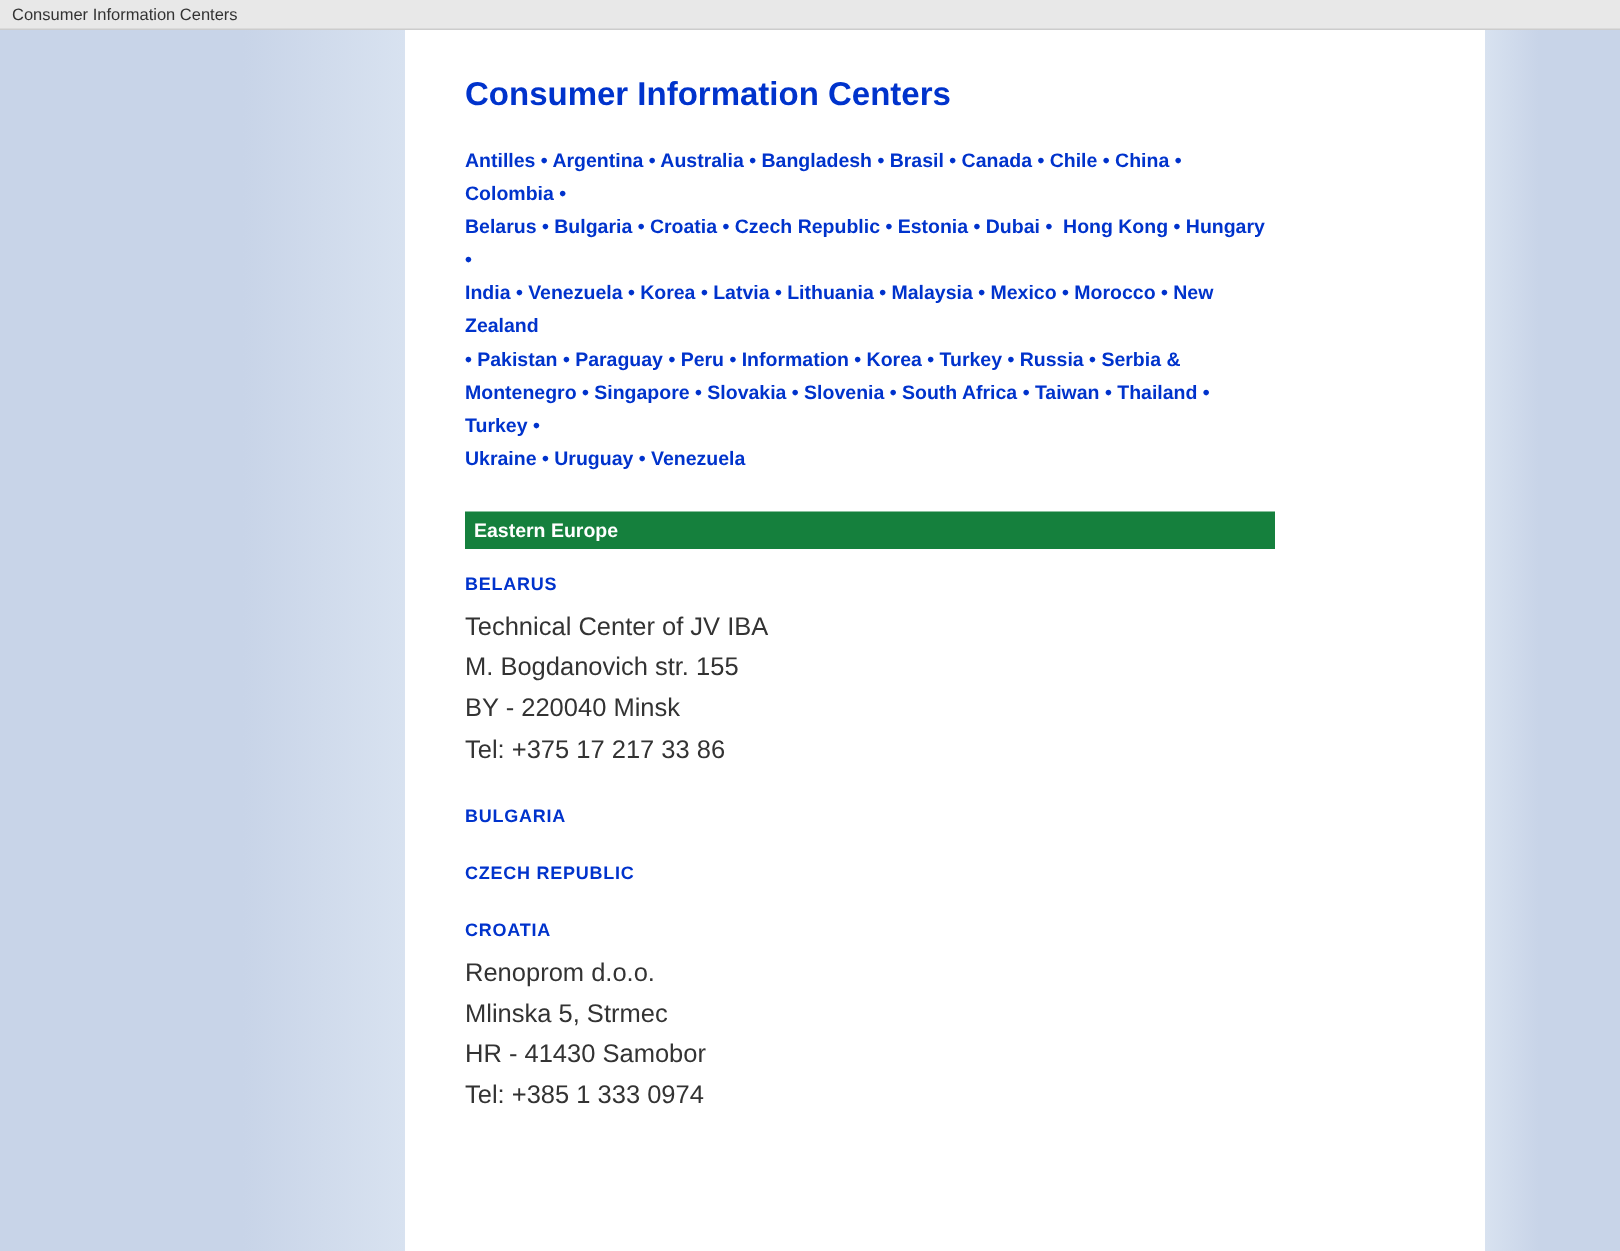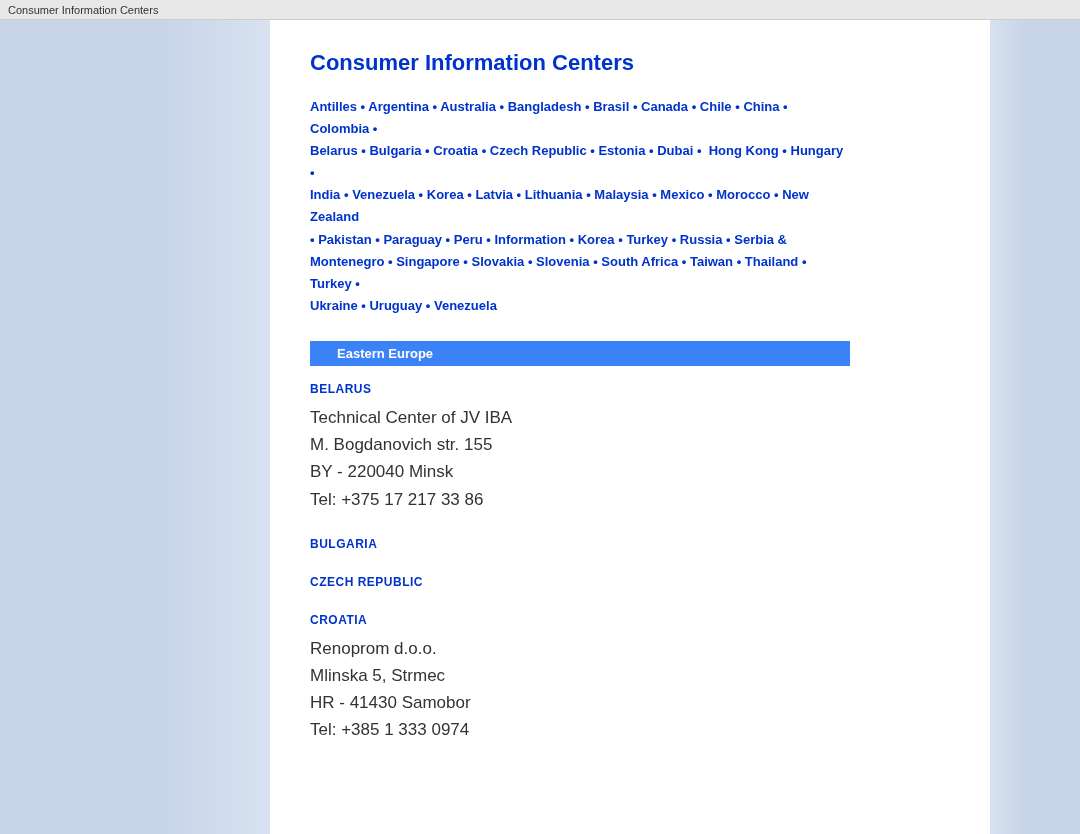--- a/index.html
+++ b/index.html
@@ -73,25 +73,25 @@
       margin-bottom: 24px;
       font-weight: bold;
     }
 
     .links-paragraph a {
       color: #0033cc;
       text-decoration: none;
     }
 
     .section-header {
-      background-color: #3b82f6;
+      background-color: #15803d;
       color: #ffffff;
       font-size: 13px;
       font-weight: bold;
-      padding: 5px 27px;
+      padding: 5px 6px;
       margin-bottom: 16px;
     }
 
     .country-section {
       margin-bottom: 24px;
     }
 
     .country-title {
       color: #0033cc;
       font-size: 12px;

